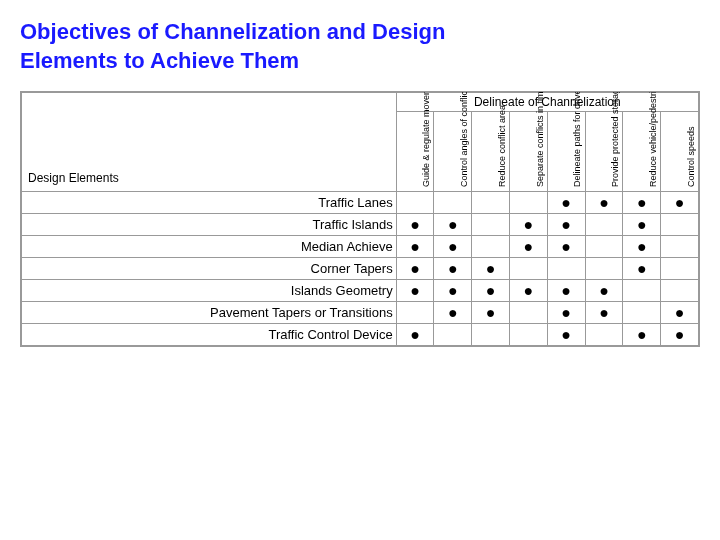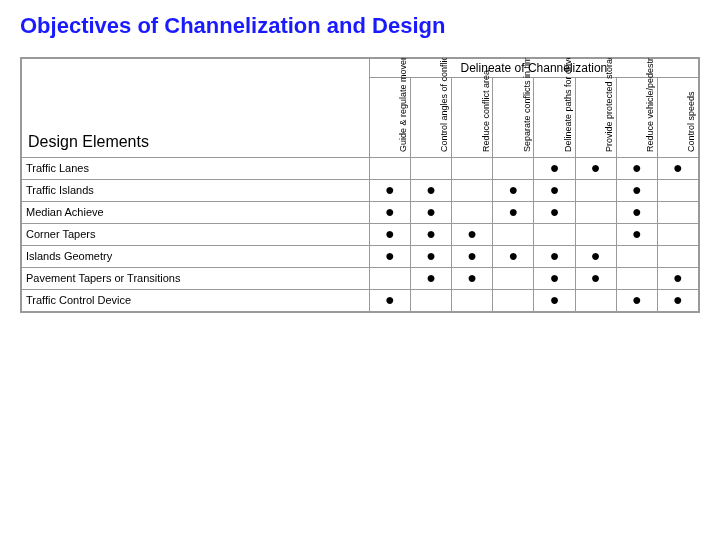--- a/index.html
+++ b/index.html
@@ -4,21 +4,21 @@
   <style>
     * { margin: 0; padding: 0; box-sizing: border-box; }
     body {
       width: 720px;
       height: 540px;
       background: #fff;
       font-family: Arial, sans-serif;
       overflow: hidden;
     }
     .page {
-      padding: 12px 20px 10px 20px;
+      padding: 18px 20px 10px 20px;
     }
     .title {
       color: #1a1aff;
       font-size: 22px;
       font-weight: bold;
       line-height: 1.3;
       margin-bottom: 16px;
     }
     .table-wrapper {
       border: 1px solid #999;
@@ -29,23 +29,23 @@
       width: 100%;
       font-size: 11px;
     }
     th, td {
       border: 1px solid #999;
       text-align: center;
       padding: 2px 3px;
       vertical-align: middle;
     }
     td.row-label {
-      text-align: left;
+      text-align: right;
       padding-left: 4px;
-      font-size: 11px;
+      font-size: 13px;
       white-space: nowrap;
     }
     .header-main {
       background: #fff;
       font-size: 12px;
       font-weight: normal;
       text-align: center;
     }
     .header-sub {
       font-size: 9px;
@@ -53,41 +53,42 @@
       writing-mode: vertical-rl;
       transform: rotate(180deg);
       white-space: nowrap;
       height: 80px;
       padding: 4px 2px;
       vertical-align: bottom;
       text-align: left;
     }
     .design-elements-cell {
       text-align: left;
-      font-size: 16px;
+      font-size: 12px;
       padding: 6px 6px;
       vertical-align: bottom;
     }
     .dot {
       font-size: 16px;
       line-height: 1;
     }
     .corner-cell {
       border: 1px solid #999;
     }
     tr.data-row td {
       height: 22px;
     }
   </style>
 </head>
 <body>
 
 <div class="page">
   <div class="title">
     <span>Objectives of Channelization and Design</span><br>
+    <span>Elements to Achieve Them</span>
   </div>
 
   <div class="table-wrapper">
     <table>
       <thead>
 
         <tr>
           <td rowspan="2" class="corner-cell design-elements-cell">
             <span>Design Elements</span>
           </td>

